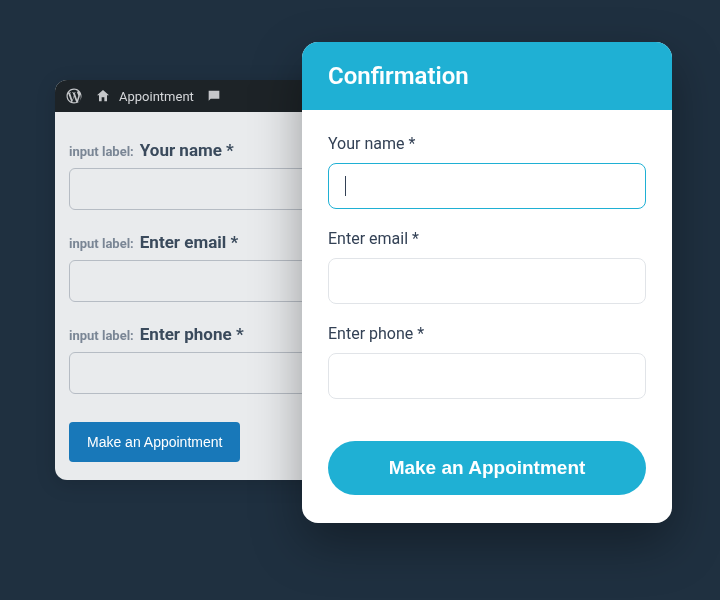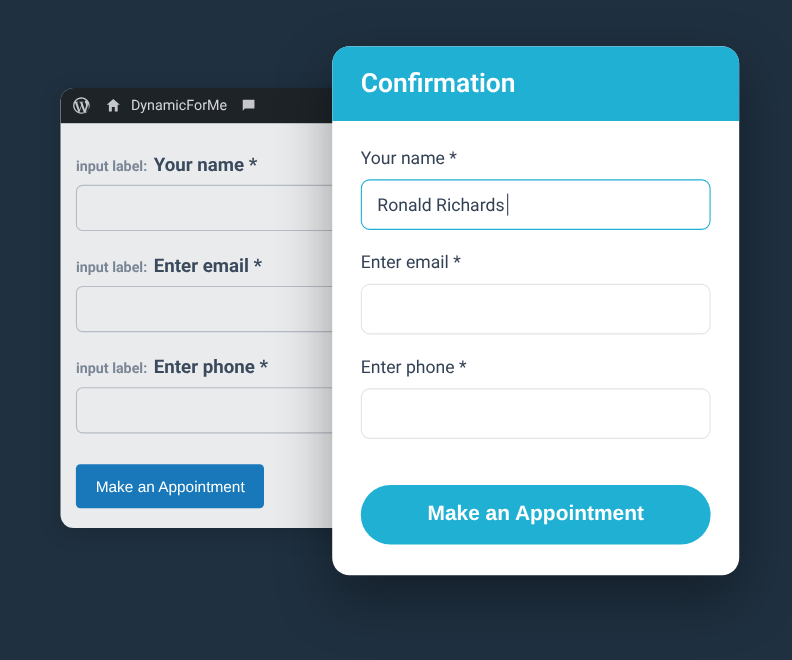--- a/index.html
+++ b/index.html
@@ -182,21 +182,21 @@
     <span class="wp-icon">
       <svg width="18" height="18" viewBox="0 0 24 24" fill="currentColor">
           <path d="M12 2C6.49 2 2 6.49 2 12s4.49 10 10 10 10-4.49 10-10S17.51 2 12 2zM3.6 12c0-1.22.26-2.37.72-3.42l4.01 10.98C5.54 18.25 3.6 15.35 3.6 12zm8.4 8.4c-.82 0-1.62-.12-2.37-.34l2.52-7.32 2.58 7.07c.2.05.4.1.6.14-.76.29-1.56.45-2.4.45-.31 0-.62-.02-.93-.05v.05zm1.16-12.33c.51-.03.96-.08.96-.08.45-.05.4-.72-.05-.69 0 0-1.37.11-2.25.11-.82 0-2.22-.11-2.22-.11-.45-.03-.51.66-.05.69 0 0 .43.05.88.08l1.31 3.59-1.84 5.52-3.06-9.11c.51-.03.96-.08.96-.08.45-.05.4-.72-.05-.69 0 0-1.37.11-2.25.11-.16 0-.34 0-.54-.01C6.5 4.99 9.08 3.6 12 3.6c2.17 0 4.15.83 5.63 2.19-.04 0-.07-.01-.11-.01-.82 0-1.4.72-1.4 1.49 0 .69.4 1.27.82 1.96.32.56.69 1.27.69 2.3 0 .72-.27 1.54-.64 2.7l-.84 2.8-3.04-9.04zm7.03 2.23c.51 1.04.81 2.19.81 3.7 0 3.2-1.74 6-4.32 7.51l2.57-7.42c.48-1.2.64-2.16.64-3.01 0-.31-.02-.59-.06-.86.14.03.27.05.36.08z"></path>
         </svg>
     </span>
     <span class="home-icon">
       <svg width="16" height="16" viewBox="0 0 24 24" fill="currentColor">
           <path d="M12 3l9 8h-3v9h-4v-6H10v6H6v-9H3l9-8z"></path>
         </svg>
     </span>
-    <span class="site-name">DynamicForMe</span>
+    <span class="site-name">Appointment</span>
     <span class="comment-icon">
       <svg width="16" height="16" viewBox="0 0 24 24" fill="currentColor">
           <path d="M4 4h16v12H7l-3 3V4z"></path>
         </svg>
     </span>
   </div>
   <div class="editor-body">
     <div class="editor-field">
       <div class="editor-label-row">
         <span class="editor-meta-label">input label:</span>
@@ -223,21 +223,20 @@
 </div>
 
 <div class="modal-card">
   <div class="modal-header">
     <div class="modal-title">Confirmation</div>
   </div>
   <div class="modal-body">
     <div class="modal-field">
       <label class="modal-label">Your name *</label>
       <div class="modal-input focused input-with-value">
-        <span>Ronald Richards</span>
         <span class="cursor-caret"></span>
       </div>
     </div>
     <div class="modal-field">
       <label class="modal-label">Enter email *</label>
       <input class="modal-input" value="" style="">
     </div>
     <div class="modal-field">
       <label class="modal-label">Enter phone *</label>
       <input class="modal-input" value="" style="">

